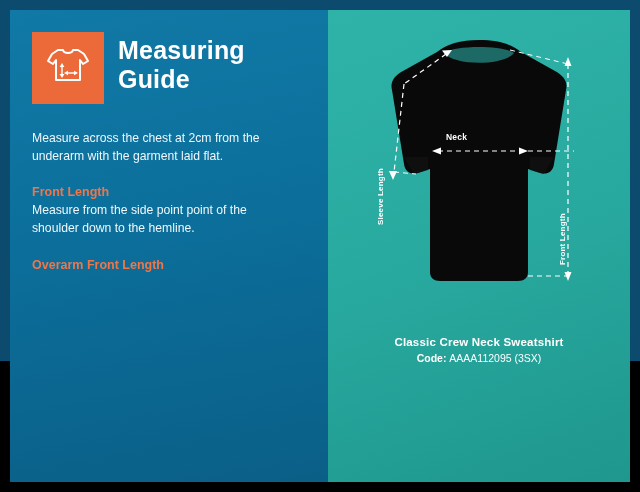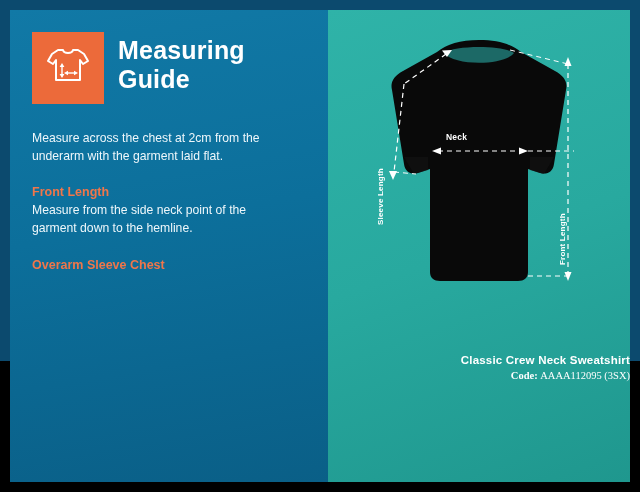--- a/index.html
+++ b/index.html
@@ -97,34 +97,33 @@
   }
   .garment-svg {
     position: absolute;
     left: 14px;
     top: 14px;
   }
   .caption {
     position: absolute;
     left: 0;
     right: 0;
-    top: 344px;
-    text-align: right;
+    top: 326px;
+    text-align: center;
     color: #ffffff;
   }
   .caption .name {
     font-size: 11.5px;
     font-weight: bold;
     letter-spacing: 0.2px;
     margin-bottom: 4px;
   }
   .caption .code {
     font-size: 10.5px;
     font-weight: bold;
-    font-family: Liberation Serif, serif;
   }
   .caption .code .codeval { font-weight: normal; }
 
   .lbl {
     position: absolute;
     color: #ffffff;
     font-size: 8px;
     font-weight: bold;
     letter-spacing: 0.2px;
     white-space: nowrap;
@@ -169,25 +168,25 @@
         <div class="title">Measuring
 Guide</div>
       </div>
 
       <div class="section">
         <div class="section-body">Measure across the chest at 2cm from the underarm with the garment laid flat.</div>
       </div>
 
       <div class="section">
         <div class="section-title">Front Length</div>
-        <div class="section-body">Measure from the side neck point of the garment down to the hemline.</div>
+        <div class="section-body">Measure from the side point point of the shoulder down to the hemline.</div>
       </div>
 
       <div class="section">
-        <div class="section-title">Overarm Sleeve Chest</div>
+        <div class="section-title">Overarm Front Length</div>
       </div>
 
     </div>
 
     <div class="right-panel">
       <div class="garment-wrap">
 
         <svg class="garment-svg" width="274" height="300" viewBox="0 0 274 300">
 
           <path d="M95 28

